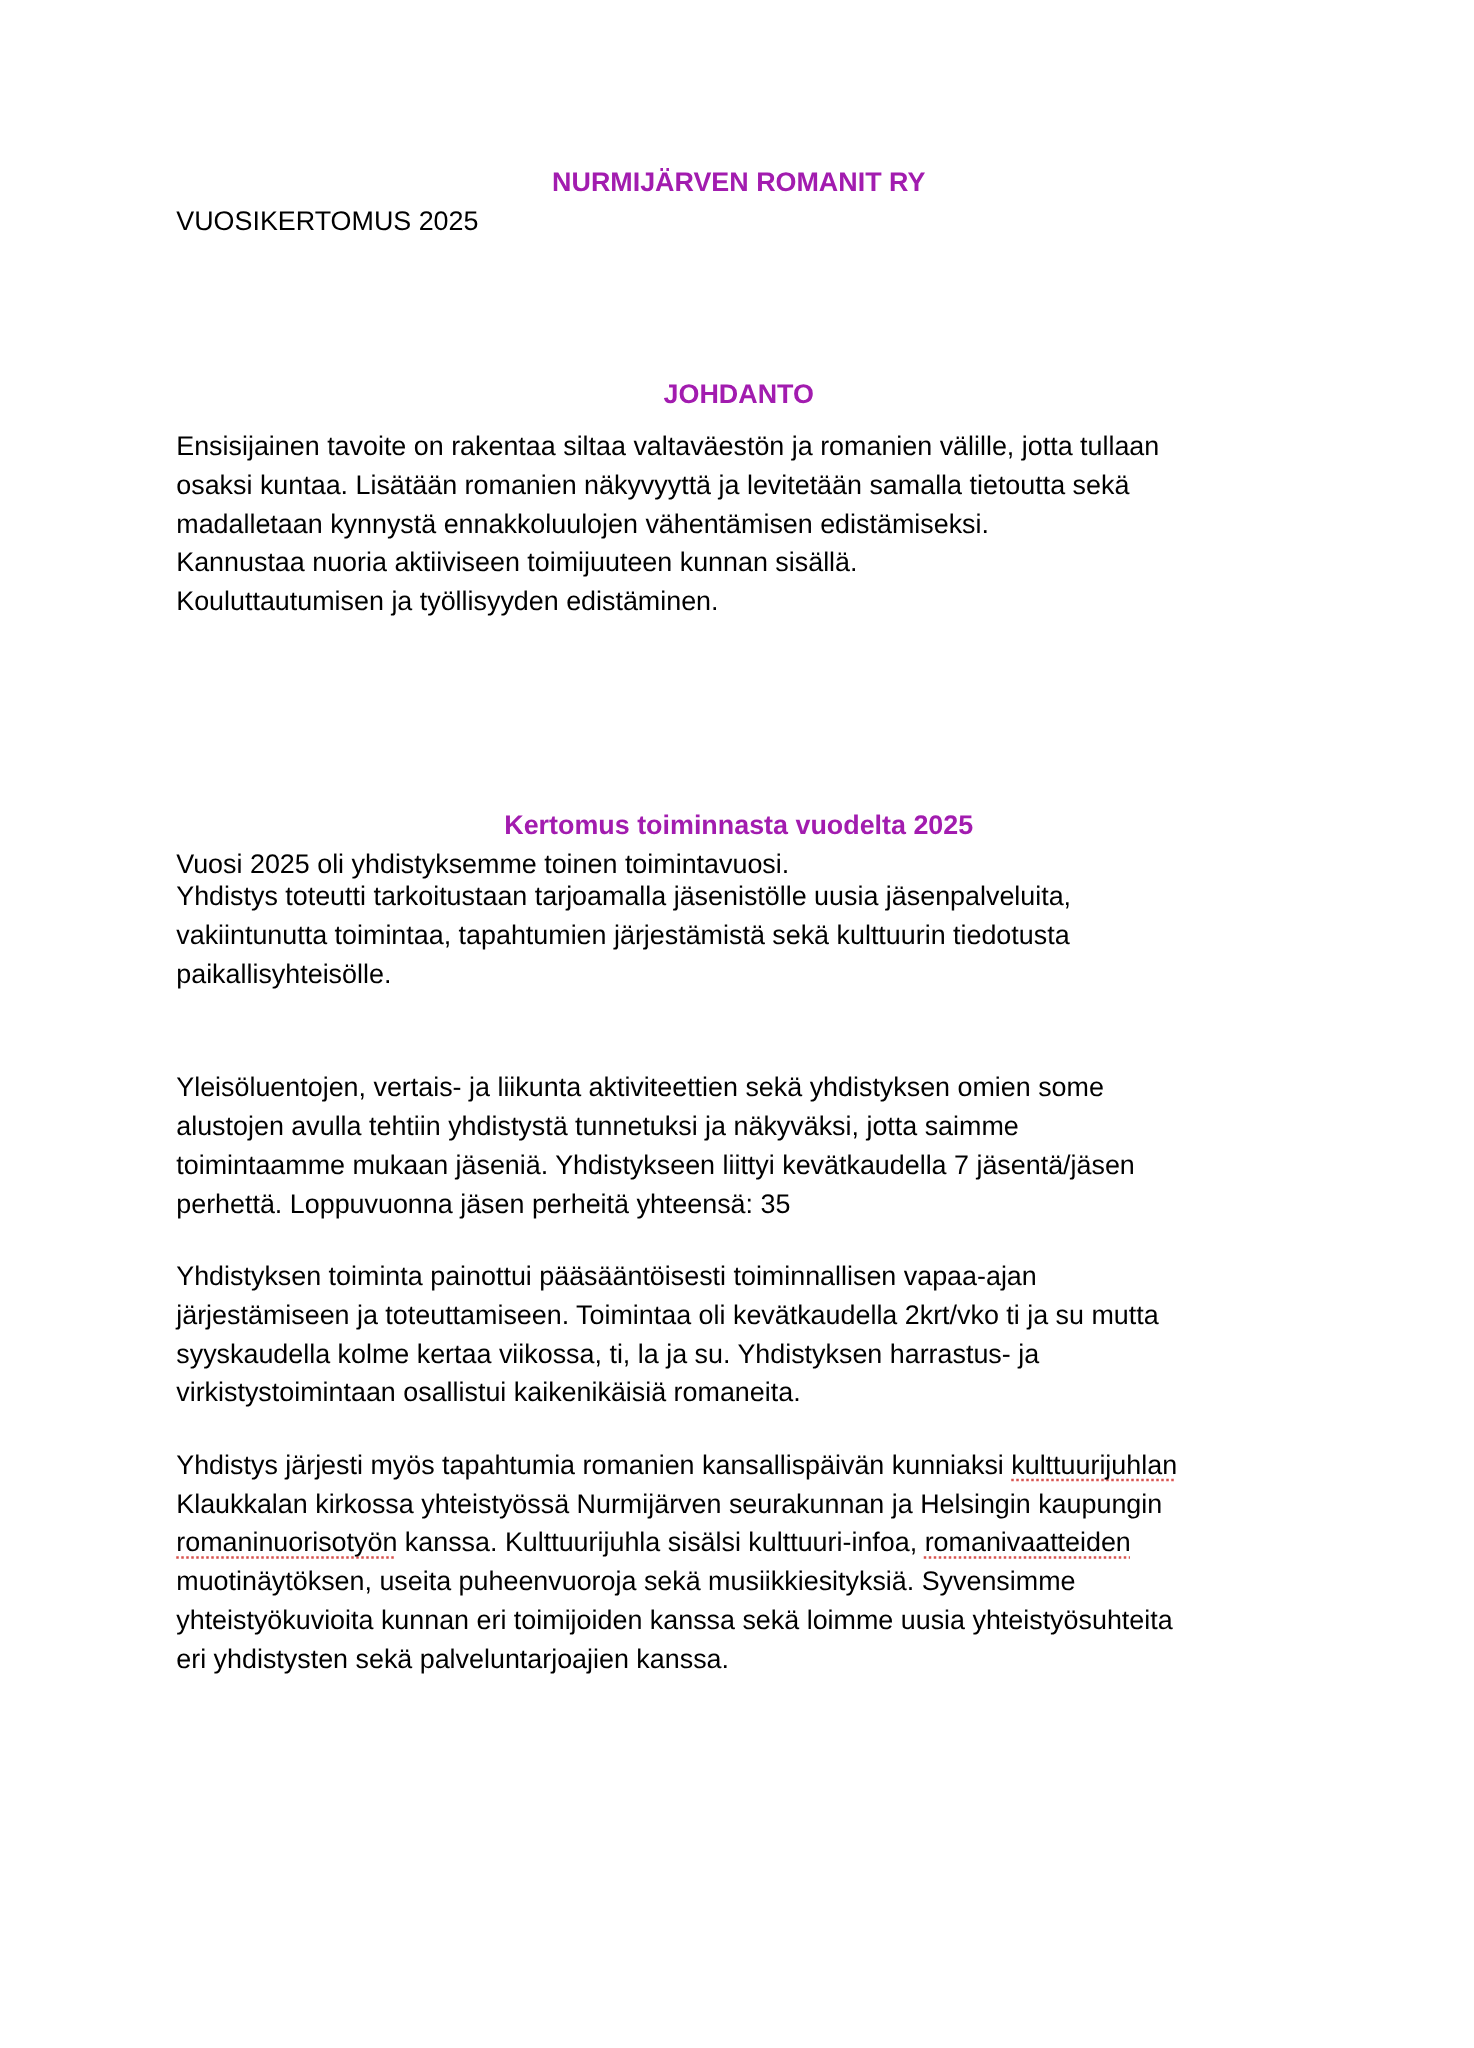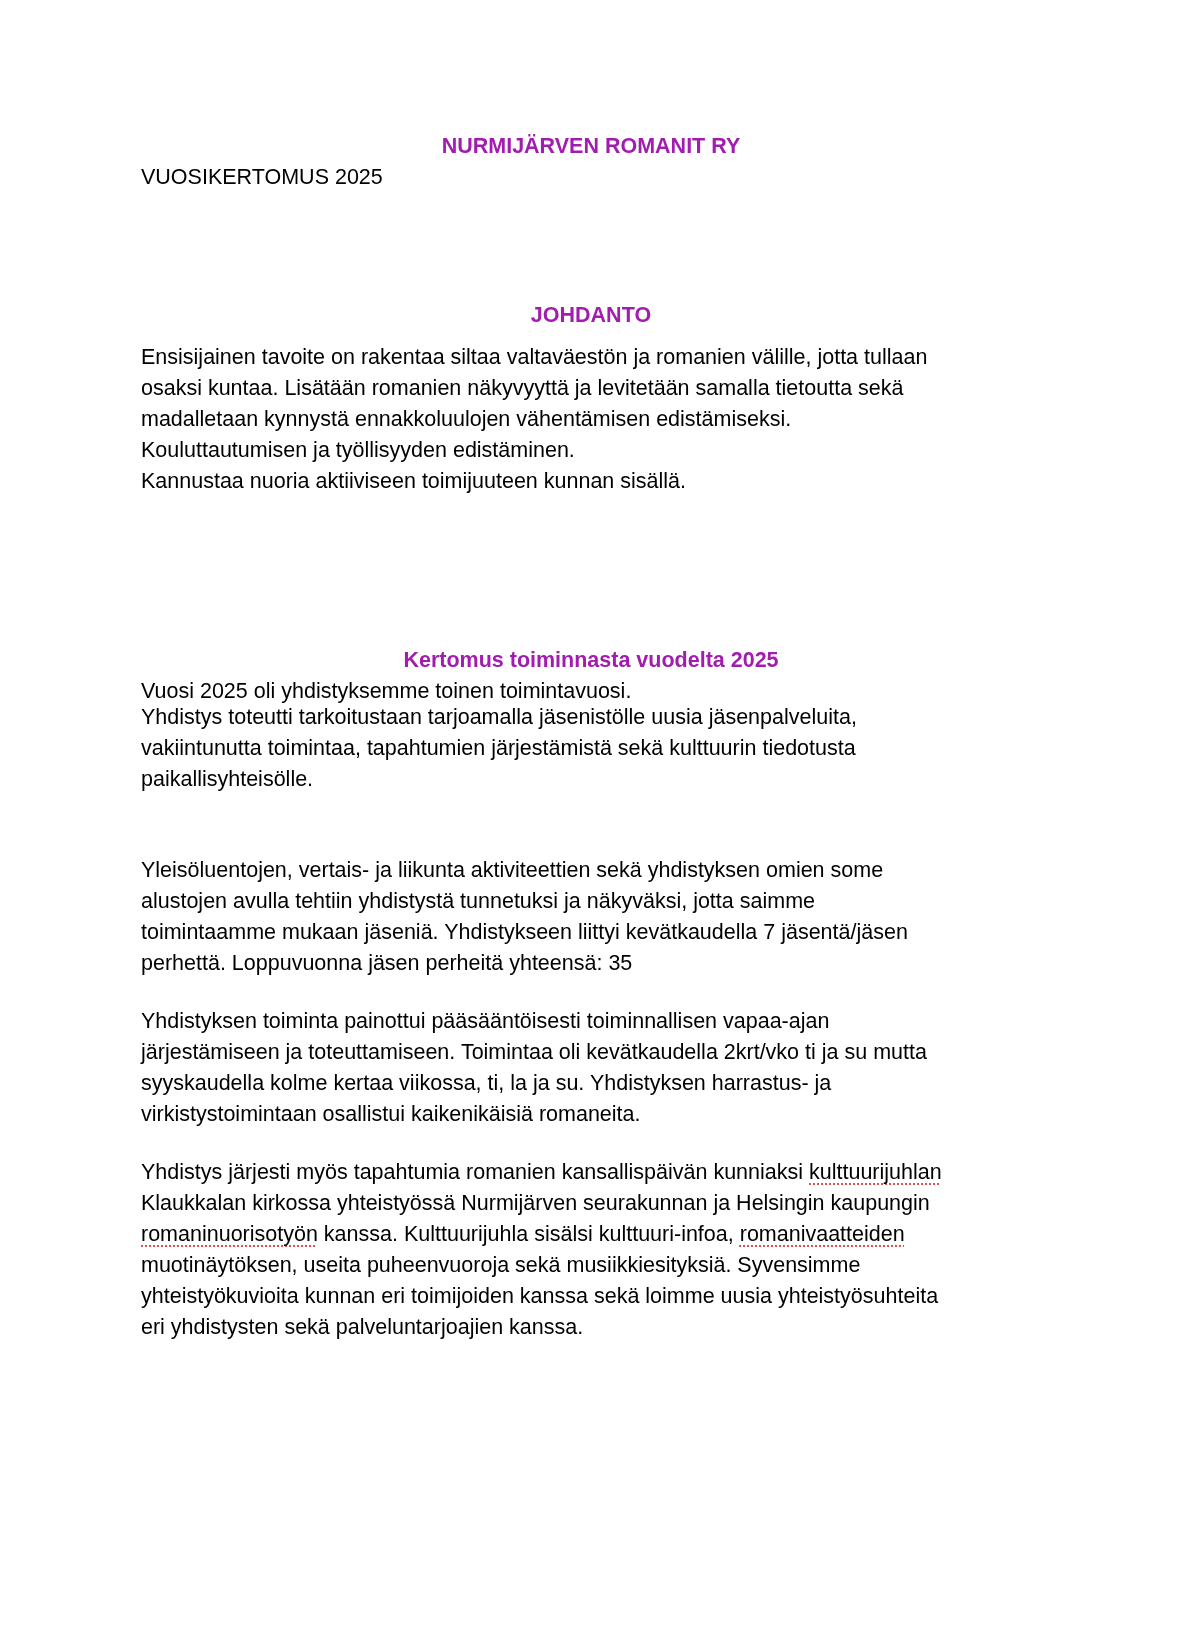--- a/index.html
+++ b/index.html
@@ -62,22 +62,22 @@
     <span class="line title-line">VUOSIKERTOMUS 2025</span>
   </div>
 
   <div class="block" style="top:282px;margin-top:18px;">
     <span class="line bold">JOHDANTO</span>
   </div>
   <div class="block" style="top:342px;">
     <span class="line">Ensisijainen tavoite on rakentaa siltaa valtaväestön ja romanien välille, jotta tullaan</span>
     <span class="line">osaksi kuntaa. Lisätään romanien näkyvyyttä ja levitetään samalla tietoutta sekä</span>
     <span class="line">madalletaan kynnystä ennakkoluulojen vähentämisen edistämiseksi.</span>
+    <span class="line">Kannustaa nuoria aktiiviseen toimijuuteen kunnan sisällä.</span>
     <span class="line">Kouluttautumisen ja työllisyyden edistäminen.</span>
-    <span class="line">Kannustaa nuoria aktiiviseen toimijuuteen kunnan sisällä.</span>
   </div>
 
   <div class="block" style="top:645px;">
     <span class="line bold">Kertomus toiminnasta vuodelta 2025</span>
     <span class="line">Vuosi 2025 oli yhdistyksemme toinen toimintavuosi.</span>
   </div>
 
   <div class="block" style="top:702px;">
     <span class="line">Yhdistys toteutti tarkoitustaan tarjoamalla jäsenistölle uusia jäsenpalveluita,</span>
     <span class="line">vakiintunutta toimintaa, tapahtumien järjestämistä sekä kulttuurin tiedotusta</span>

